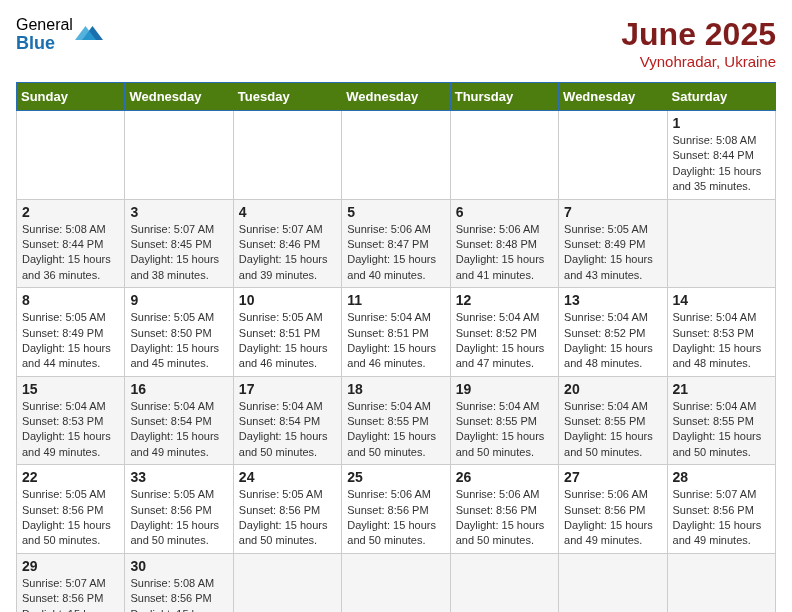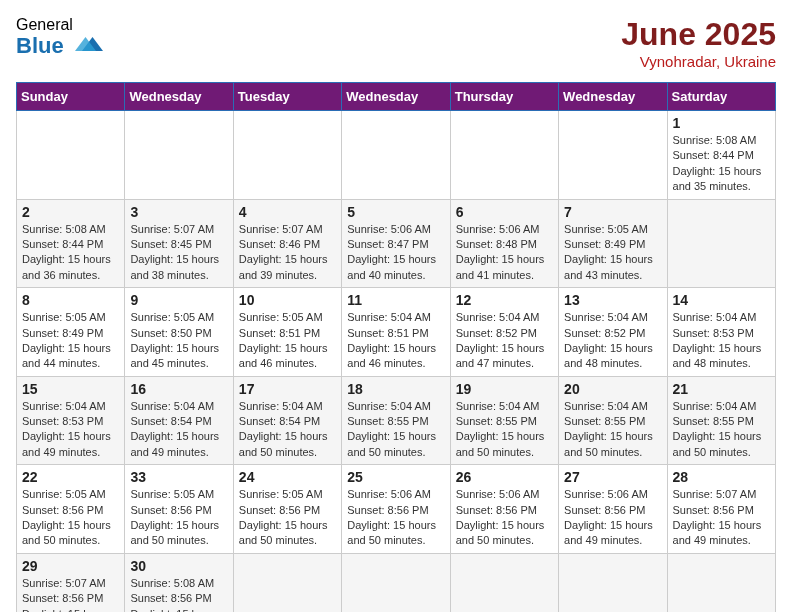--- a/index.html
+++ b/index.html
@@ -11,21 +11,21 @@
       padding: 16px;
     }
     .header {
       display: flex;
       justify-content: space-between;
       align-items: flex-start;
       margin-bottom: 12px;
     }
     .logo {
       display: flex;
-      align-items: flex-end;
+      align-items: center;
     }
     .logo-text {
       display: flex;
       flex-direction: column;
       line-height: 1.1;
     }
     .logo-icon {
       width: 28px;
       height: 28px;
       margin-left: 2px;
@@ -42,21 +42,21 @@
     .location {
       font-size: 15px;
       color: #b91c1c;
     }
     table {
       width: 100%;
       border-collapse: collapse;
       font-size: 11px;
     }
     thead tr th {
-      background-color: #701a75;
+      background-color: #4d7c0f;
       color: white;
       padding: 6px 4px;
       text-align: left;
       font-size: 13px;
       font-weight: bold;
       border: 1px solid #2a6db5;
     }
     tbody tr td {
       border: 1px solid #ccc;
       padding: 4px 5px;
@@ -86,21 +86,21 @@
       background-color: #e8e8e8;
     }
   </style>
 </head>
 <body>
 
 <div class="header">
   <div class="logo">
     <div class="logo-text">
       <span>General</span>
-      <span style="color:#1a6faf;font-size:22px;font-weight:bold;">Blue</span>
+      <span style="color:#1a6faf;font-size:18px;font-weight:bold;">Blue</span>
     </div>
     <svg class="logo-icon" viewBox="0 0 40 40">
       <polygon points="10,30 25,10 40,30" fill="#1a6faf"></polygon>
       <polygon points="0,30 15,10 30,30" fill="#2a9fd4" opacity="0.8"></polygon>
     </svg>
   </div>
   <div class="title-section">
     <div class="month-title">June 2025</div>
     <div class="location">Vynohradar, Ukraine</div>
   </div>

